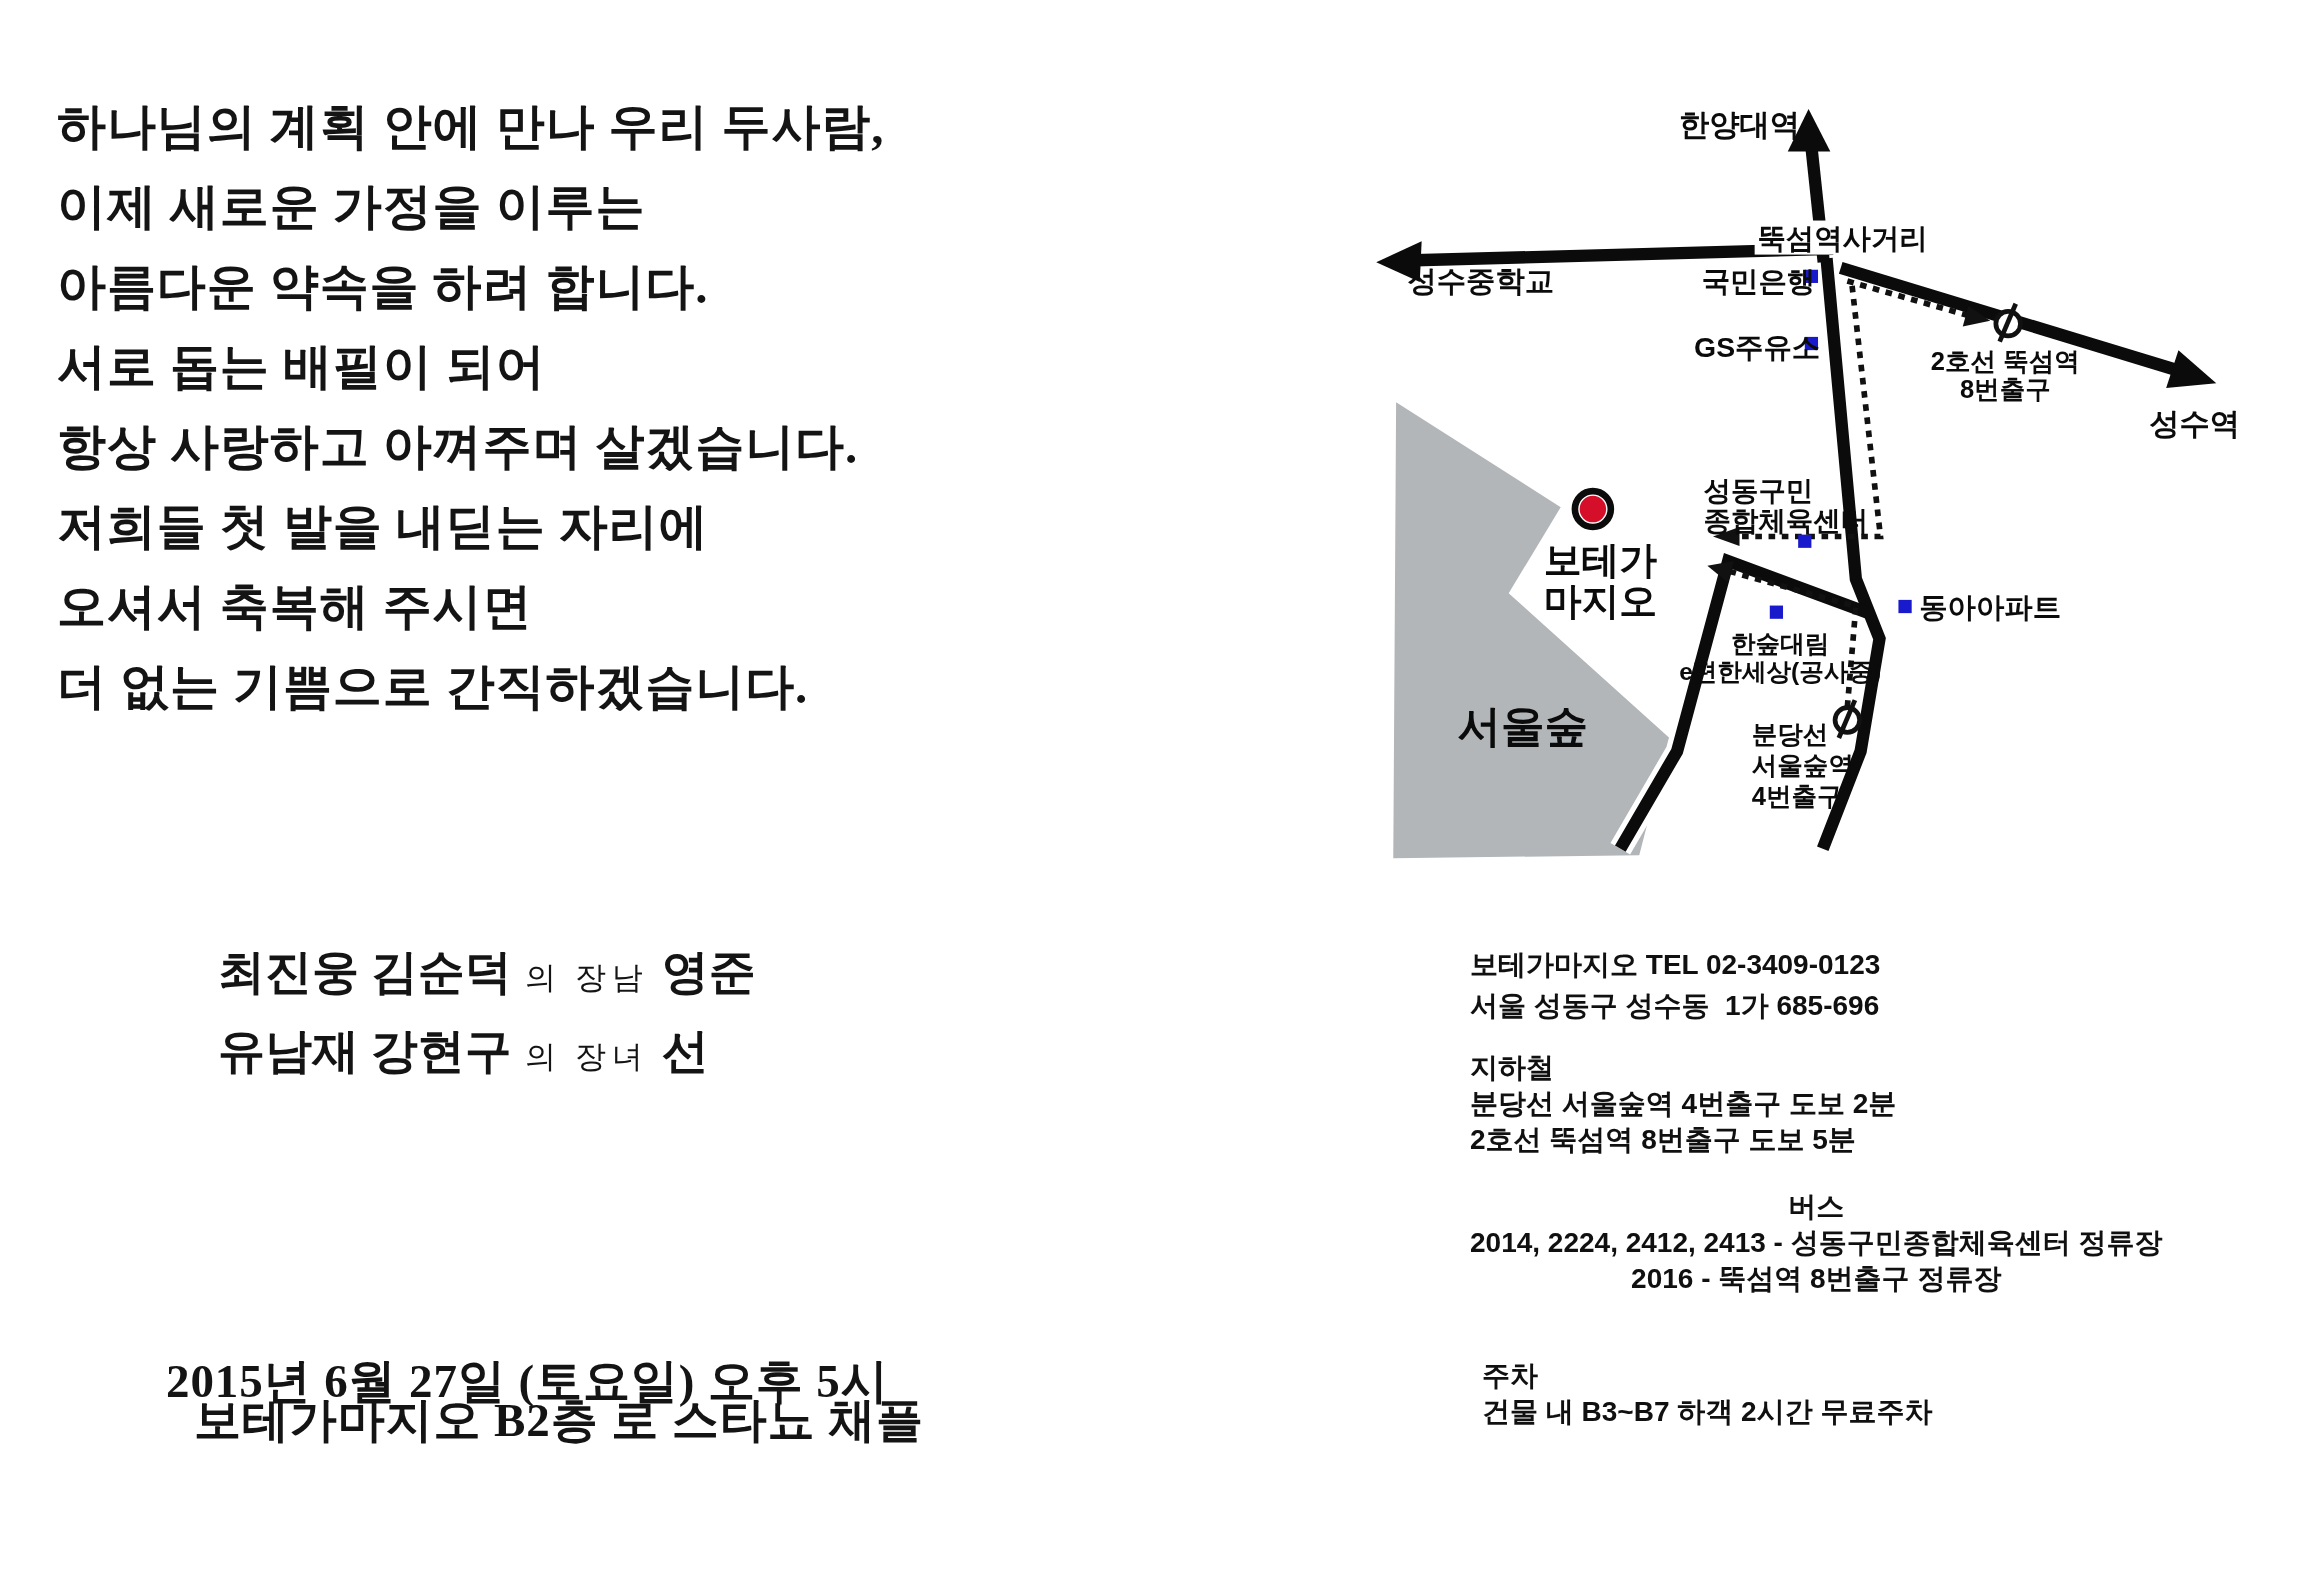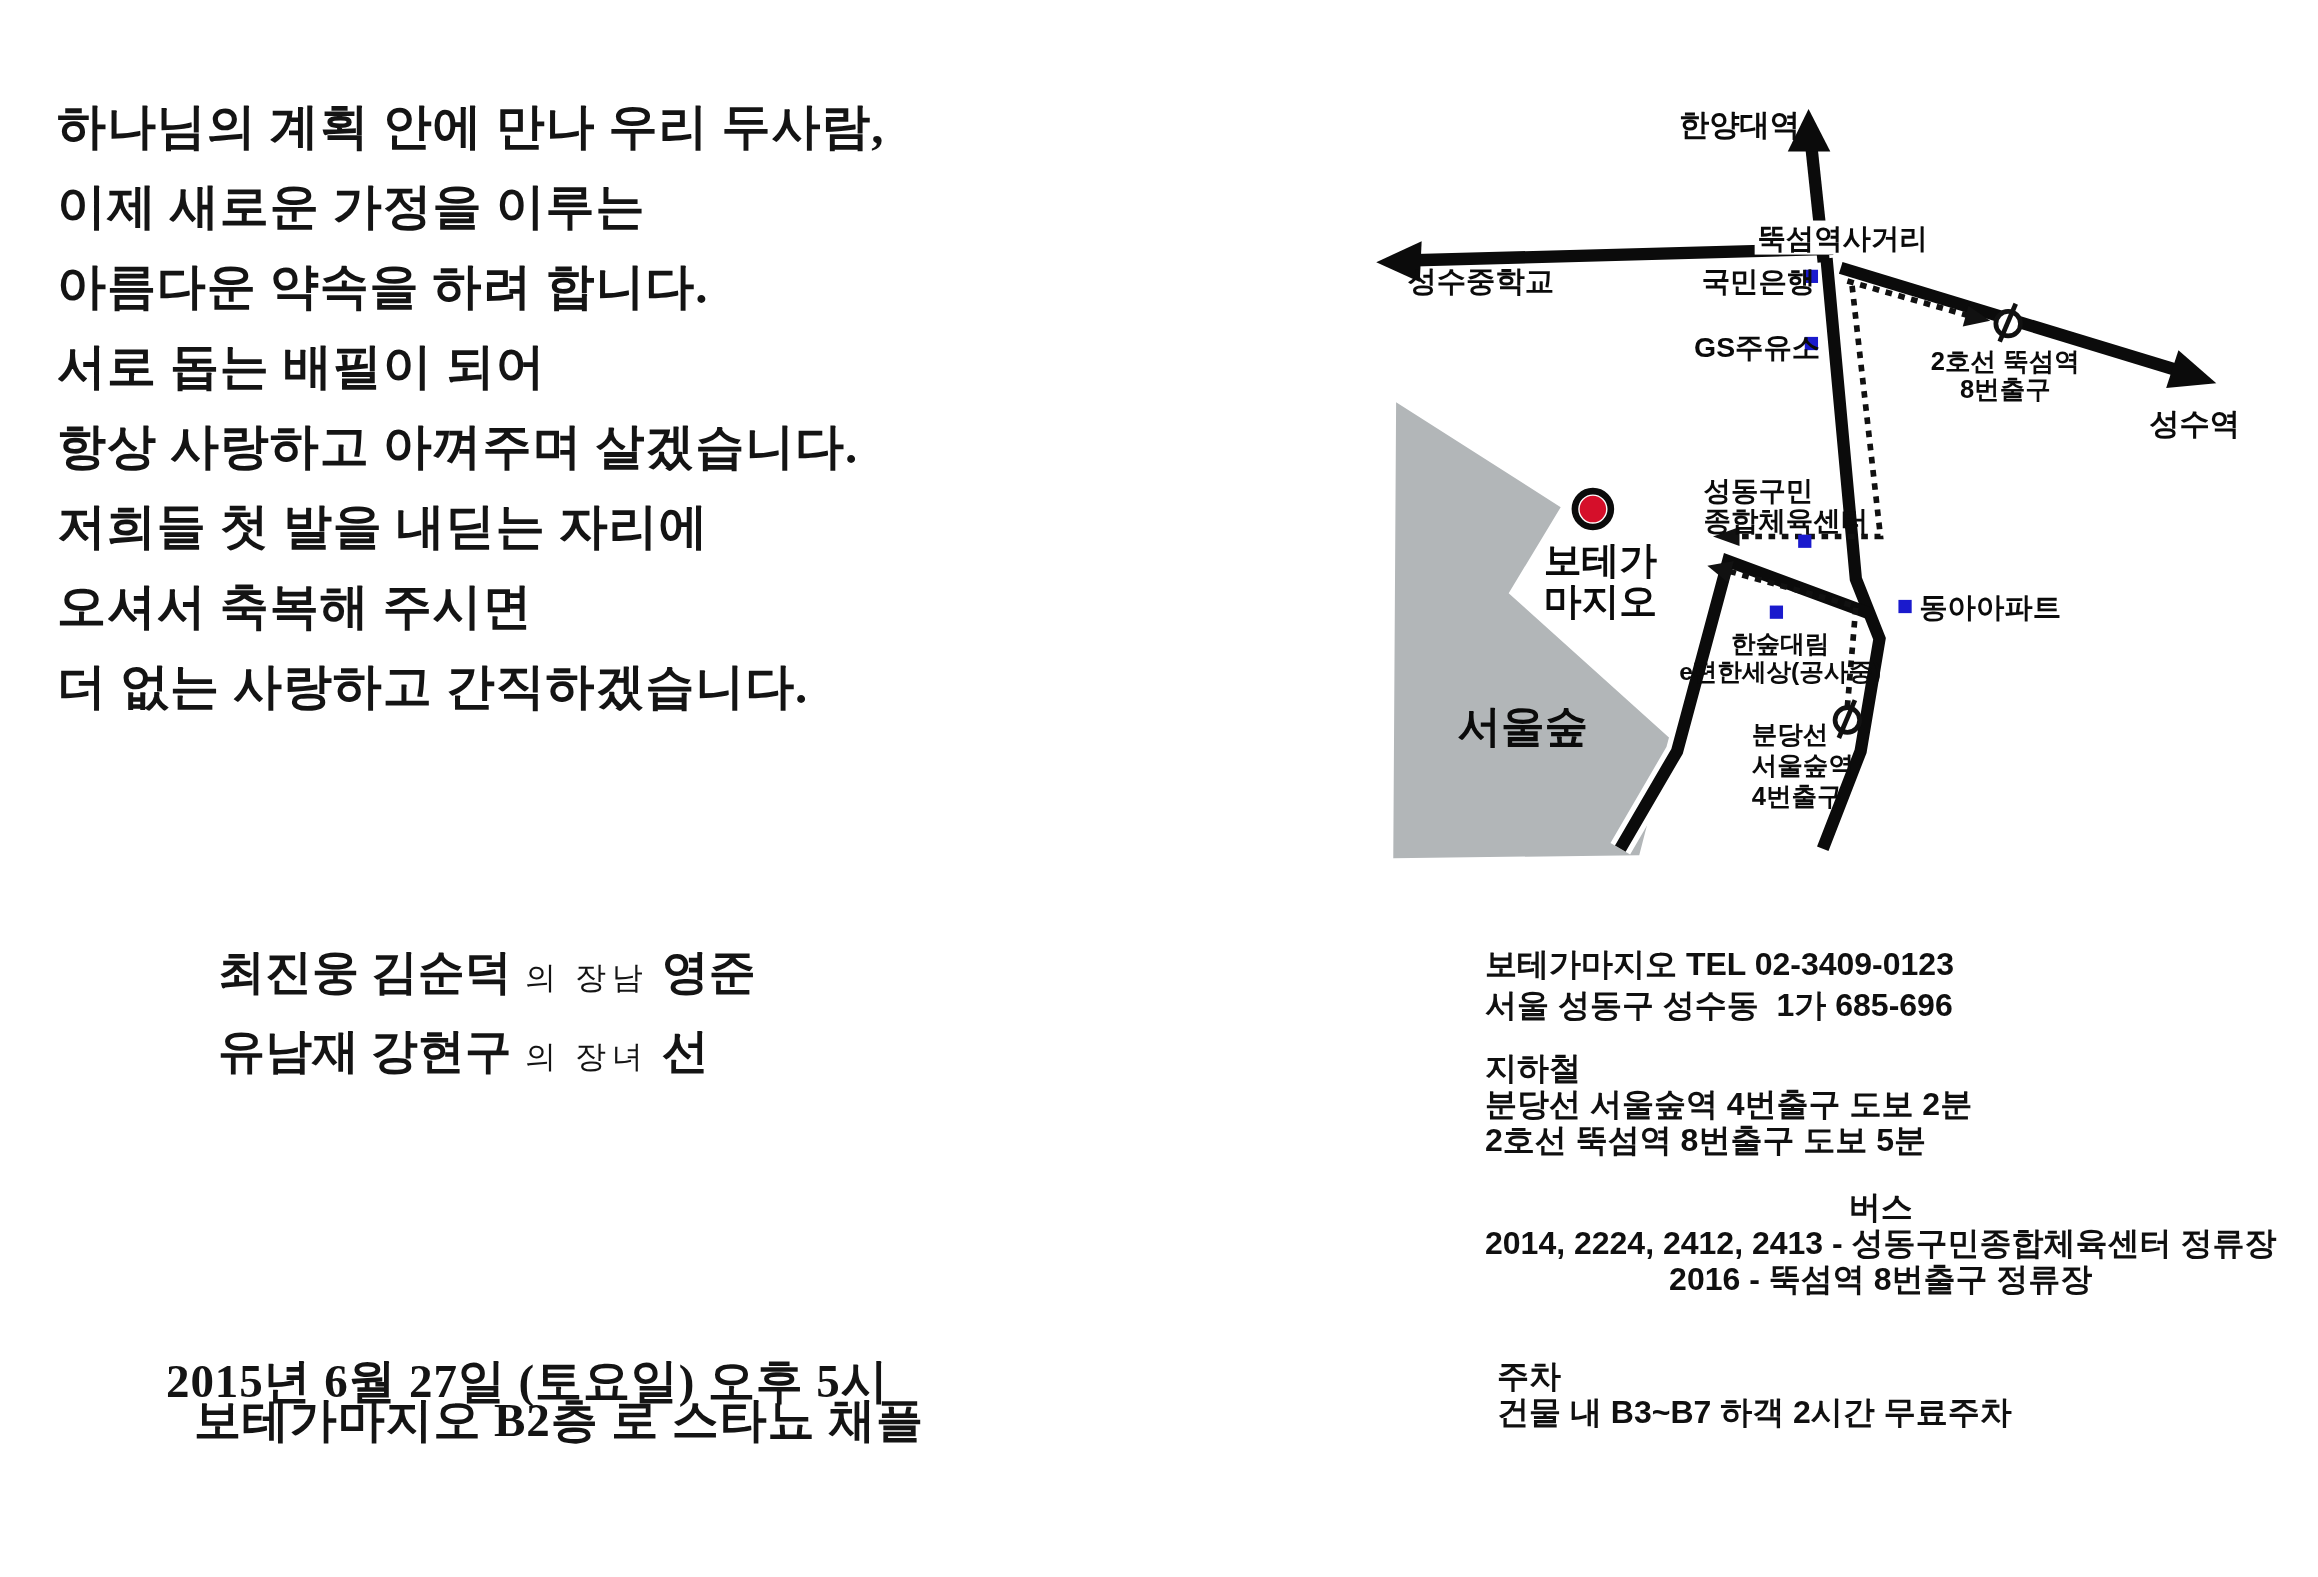--- a/index.html
+++ b/index.html
@@ -17,21 +17,21 @@
   .family .fline{height:79px;line-height:79px;white-space:nowrap;}
   .family .parents,.family .child{font-size:47px;font-weight:bold;}
   .family .relation{font-size:31px;font-weight:normal;margin:0 13.2px;letter-spacing:5.7px;}
   .when{position:absolute;left:166px;top:1308px;font-size:47px;font-weight:600;white-space:nowrap;letter-spacing:0.9px;margin-top:42px;}
   .where{position:absolute;left:194px;top:1389px;font-size:47px;font-weight:600;white-space:nowrap;letter-spacing:0.9px;}
   
   .info{
     position:absolute;left:1470px;top:0;width:814px;
     font-family:"Liberation Sans","DejaVu Sans",sans-serif;font-weight:bold;color:#101010;
   }
-  .info .iline{font-size:32px;line-height:41px;white-space:pre;margin-left:15px;}
+  .info .iline{font-size:28px;line-height:41px;white-space:pre;}
   .g-contact{position:absolute;left:0;top:944px;}
   .g-subway{position:absolute;left:0;top:1050px;}
   .g-bus{position:absolute;left:0;top:1189px;text-align:center;}
   .g-parking{position:absolute;left:12px;top:1358px;}
   .g-subway .iline,.g-bus .iline,.g-parking .iline{line-height:36px;}
   
   .mapwrap{position:absolute;left:1363px;top:52px;width:946px;height:899px;}
   svg text{
     font-family:"Liberation Sans","DejaVu Sans",sans-serif;font-weight:bold;fill:#0b0b0b;
   }
@@ -42,21 +42,21 @@
 <div class="page">
 
   <div class="poem">
     <div class="pline">하나님의 계획 안에 만나 우리 두사람,</div>
     <div class="pline">이제 새로운 가정을 이루는</div>
     <div class="pline">아름다운 약속을 하려 합니다.</div>
     <div class="pline">서로 돕는 배필이 되어</div>
     <div class="pline">항상 사랑하고 아껴주며 살겠습니다.</div>
     <div class="pline">저희들 첫 발을 내딛는 자리에</div>
     <div class="pline">오셔서 축복해 주시면</div>
-    <div class="pline">더 없는 사랑하고 간직하겠습니다.</div>
+    <div class="pline">더 없는 기쁨으로 간직하겠습니다.</div>
   </div>
 
   <div class="family">
     <div class="fline">
       <span class="parents">최진웅 김순덕</span><span class="relation">의 장남</span><span class="child">영준</span>
     </div>
     <div class="fline">
       <span class="parents">유남재 강현구</span><span class="relation">의 장녀</span><span class="child">선</span>
     </div>
   </div>

